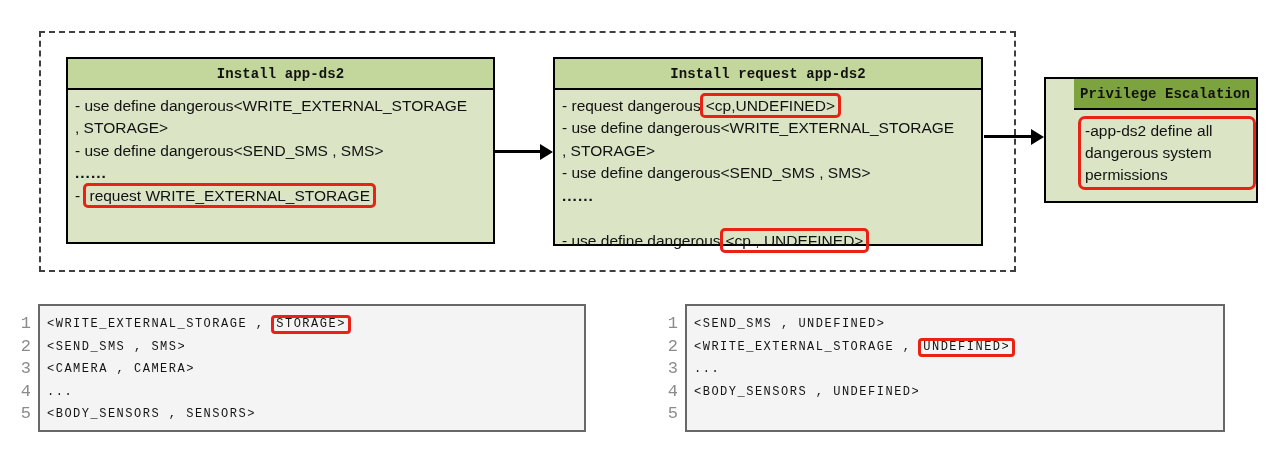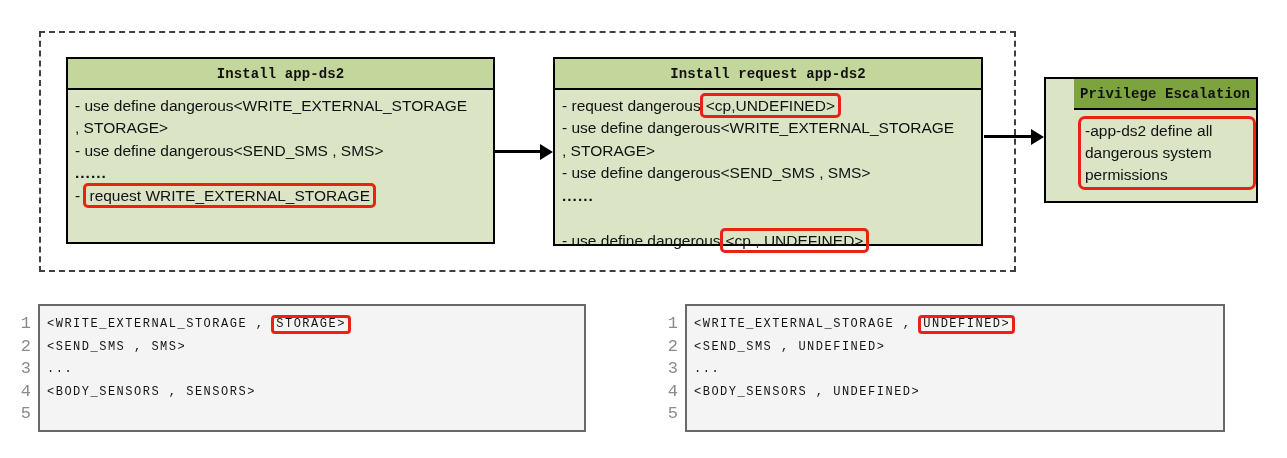--- a/index.html
+++ b/index.html
@@ -118,29 +118,30 @@
 <div class="gutter" id="gutter-left">
   <div>1</div>
   <div>2</div>
   <div>3</div>
   <div>4</div>
   <div>5</div>
 </div>
 <div class="codebox" id="codebox-left">
   <div class="code-line"><span>&lt;WRITE_EXTERNAL_STORAGE , </span><span class="code-hl">STORAGE&gt;</span></div>
   <div class="code-line">&lt;SEND_SMS , SMS&gt;</div>
+  <div class="code-line">&lt;CAMERA , CAMERA&gt;</div>
   <div class="code-line">...</div>
   <div class="code-line">&lt;BODY_SENSORS , SENSORS&gt;</div>
 </div>
 
 <div class="gutter" id="gutter-right">
   <div>1</div>
   <div>2</div>
   <div>3</div>
   <div>4</div>
   <div>5</div>
 </div>
 <div class="codebox" id="codebox-right">
+  <div class="code-line">&lt;SEND_SMS , UNDEFINED&gt;</div>
   <div class="code-line"><span>&lt;WRITE_EXTERNAL_STORAGE , </span><span class="code-hl">UNDEFINED&gt;</span></div>
-  <div class="code-line">&lt;SEND_SMS , UNDEFINED&gt;</div>
   <div class="code-line">...</div>
   <div class="code-line">&lt;BODY_SENSORS , UNDEFINED&gt;</div>
 </div>
 
 </body></html>

